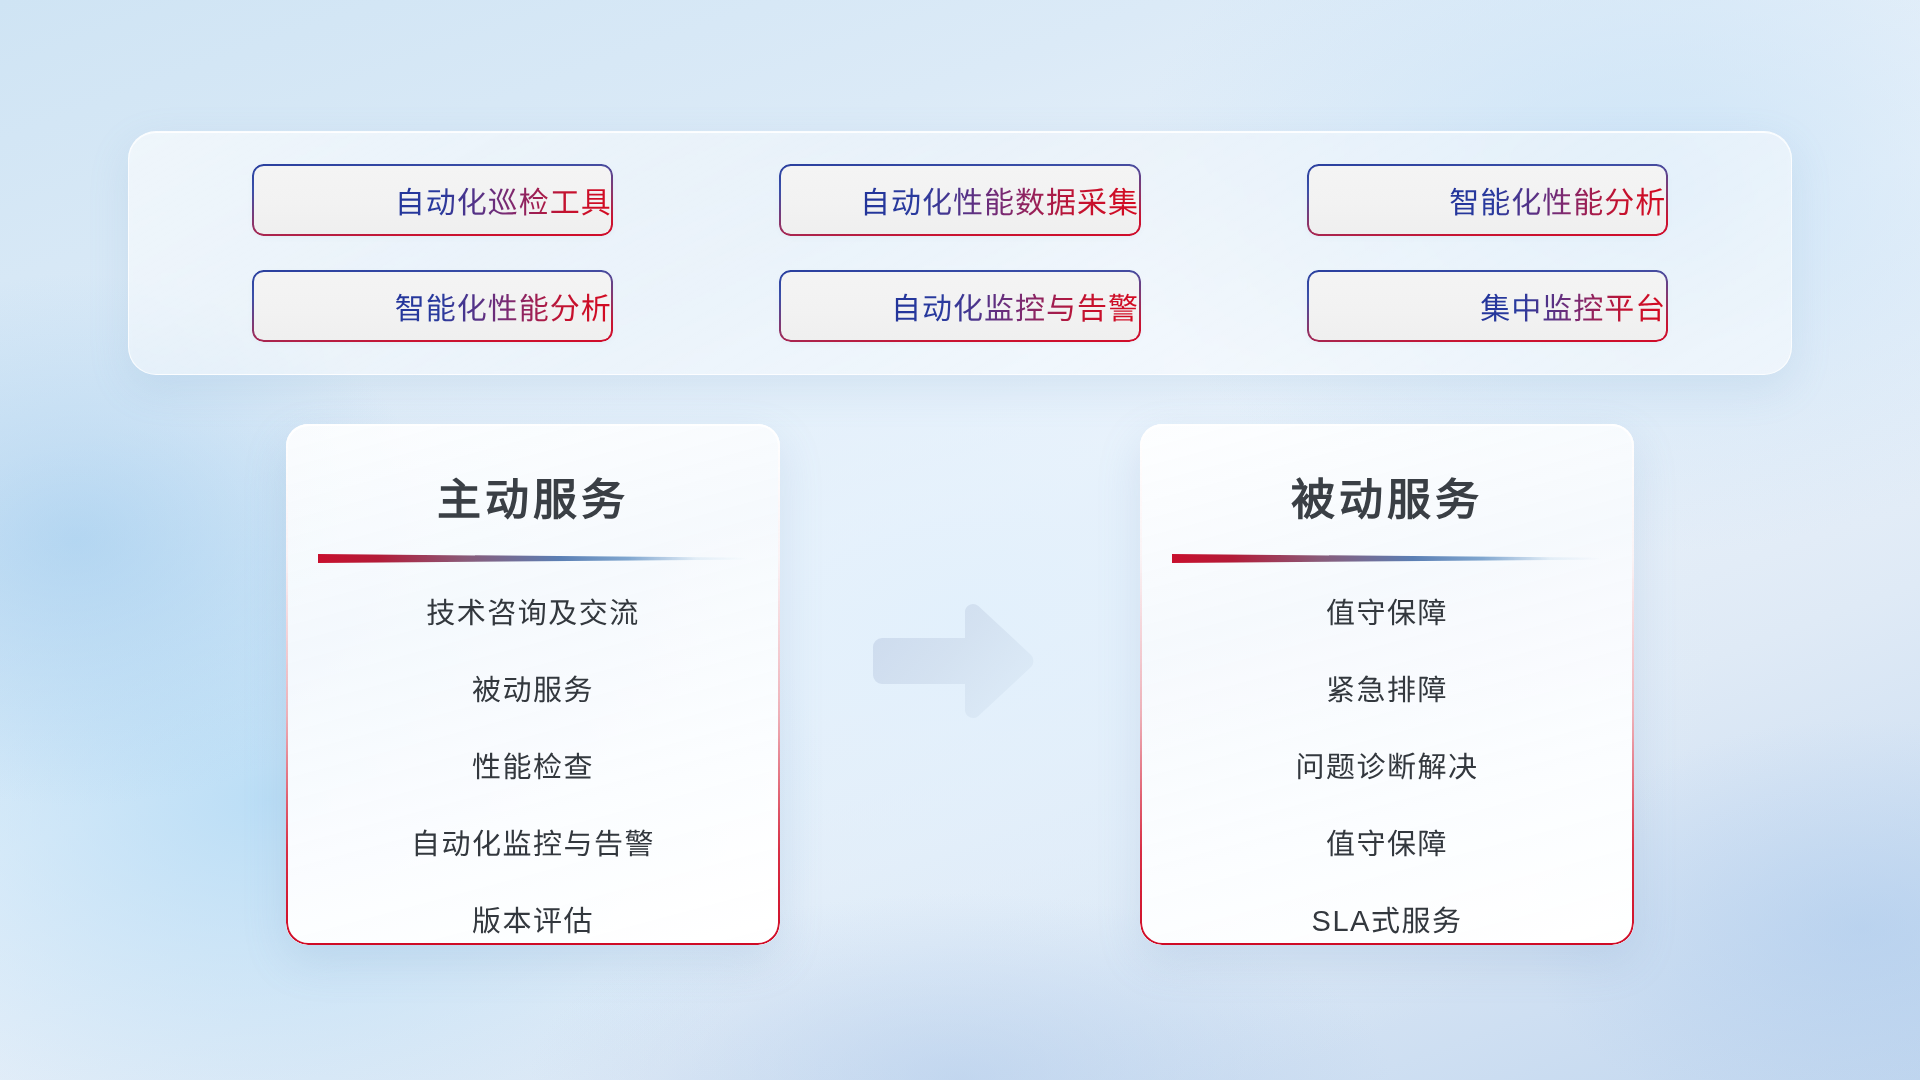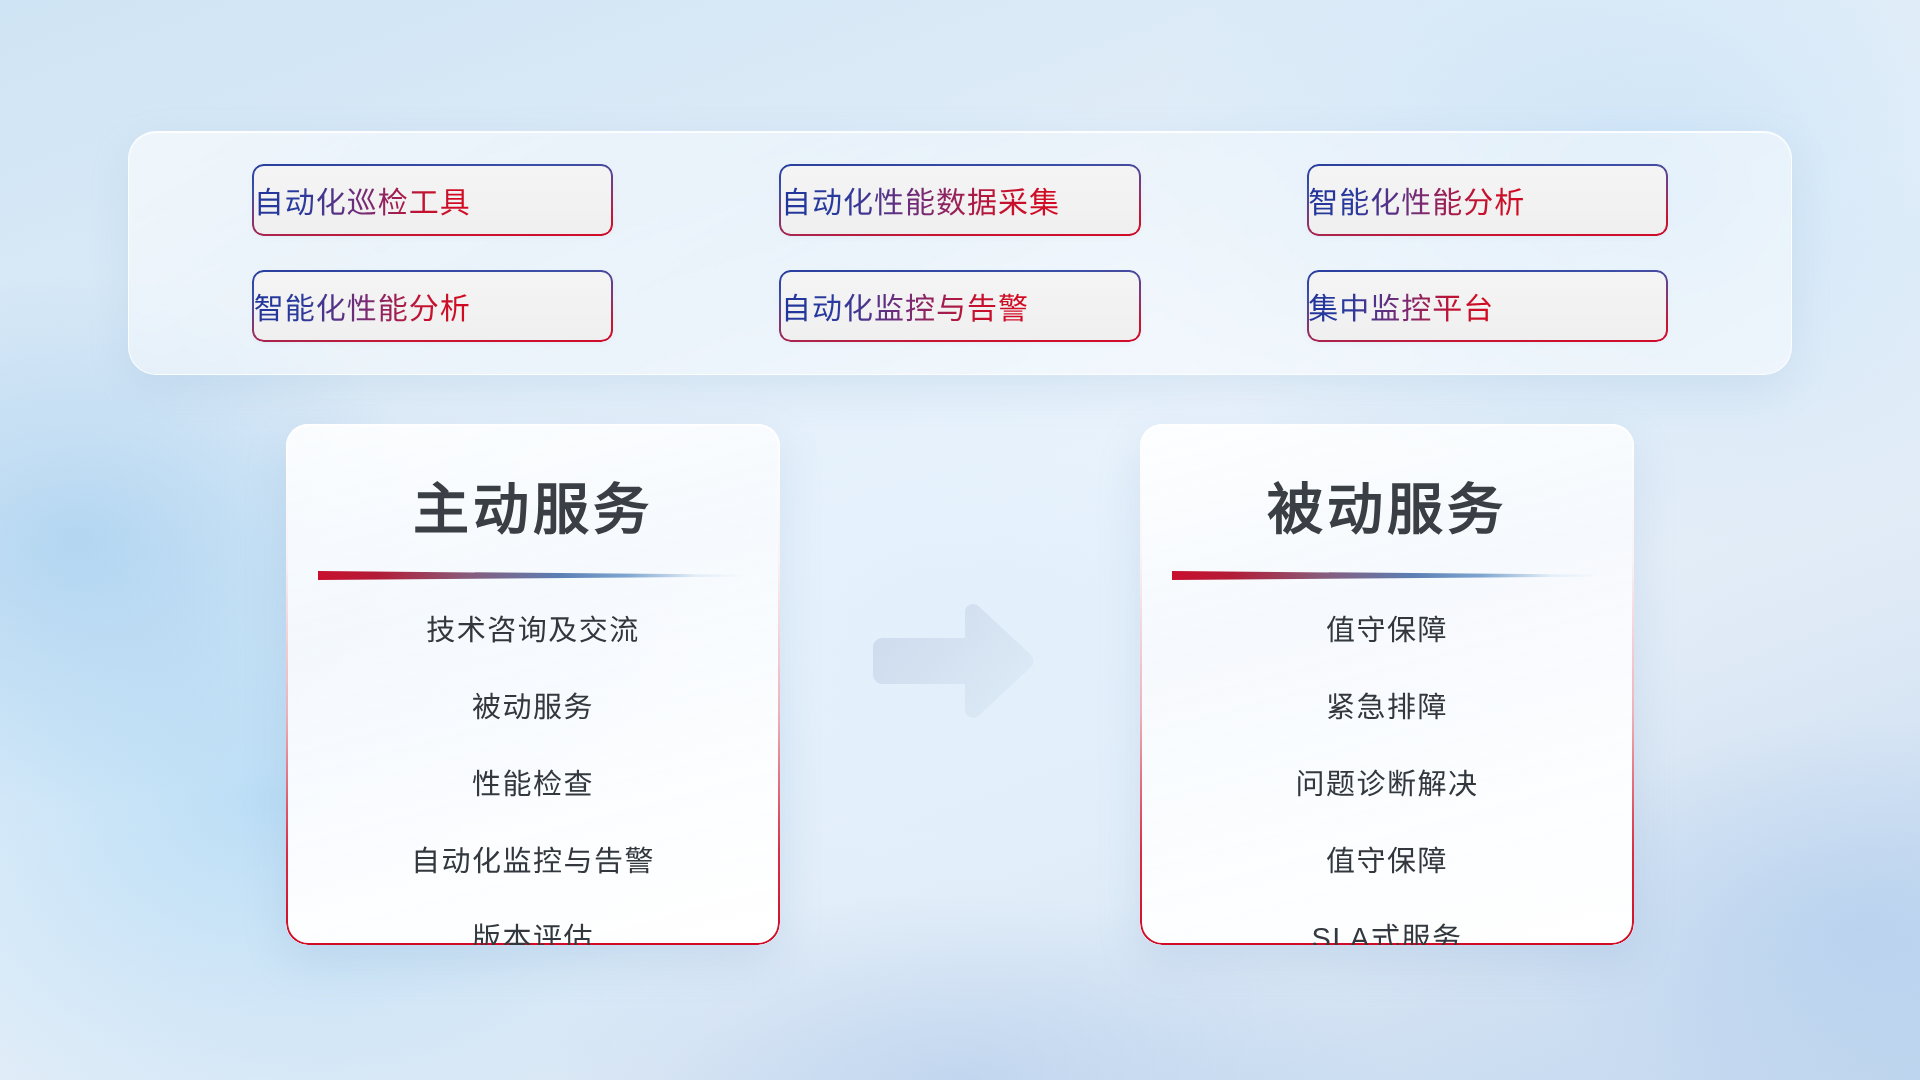--- a/index.html
+++ b/index.html
@@ -57,21 +57,21 @@
   }
 
   .pill {
     position: relative;
     width: 358px;
     height: 68px;
     border-radius: 10px;
     background: linear-gradient(180deg, #f4f4f4 0%, #f2f2f2 55%, #efefef 100%);
     display: flex;
     align-items: center;
-    justify-content: flex-start;
+    justify-content: flex-end;
     box-sizing: border-box;
     box-shadow: 0 2px 6px rgba(110,140,175,0.10);
   }
   .pill::before {
     content: "";
     position: absolute;
     inset: -1.8px;
     border-radius: 11.6px;
     padding: 1.8px;
     background: linear-gradient(175deg, #2a3f9e 0%, #3b4fa8 26%, #8c3469 58%, #c91432 82%, #d00c2a 100%);
@@ -119,21 +119,21 @@
             mask-composite: exclude;
     pointer-events: none;
   }
   #card-active  { left: 286px; }
   #card-passive { left: 1140px; }
 
   .card-title {
     position: relative;
     text-align: center;
     margin-top: 40px;
-    font-size: 56px;
+    font-size: 44px;
     font-weight: 700;
     letter-spacing: 4px;
     color: #3a3f45;
   }
   .card-divider {
     position: relative;
     margin: 26px auto 0;
     width: 430px;
     height: 9px;
   }

